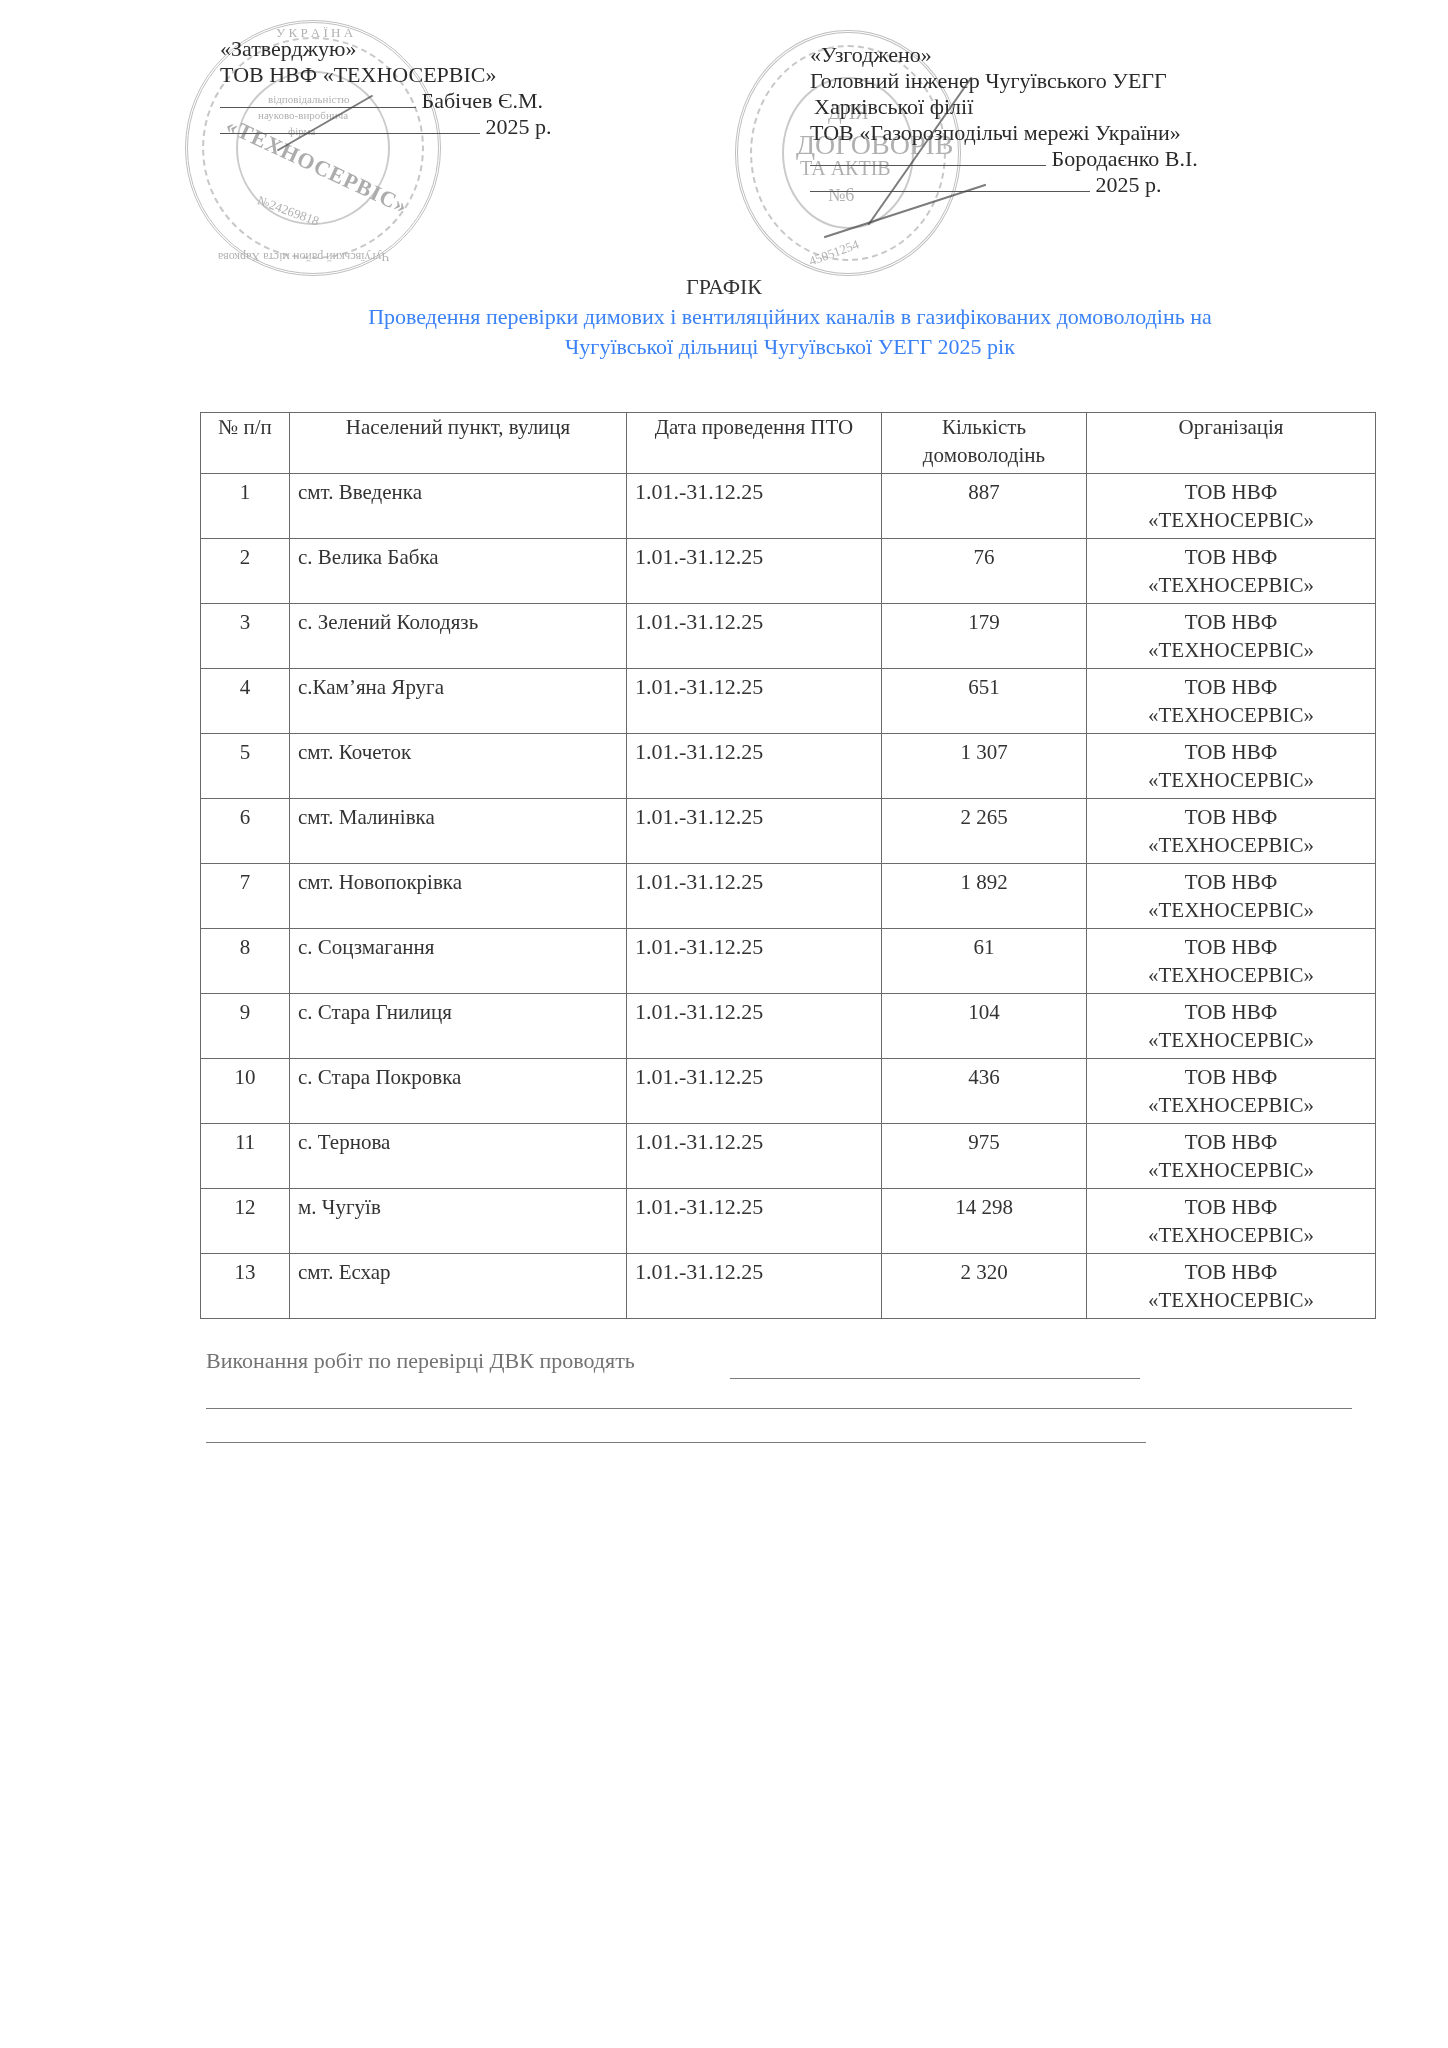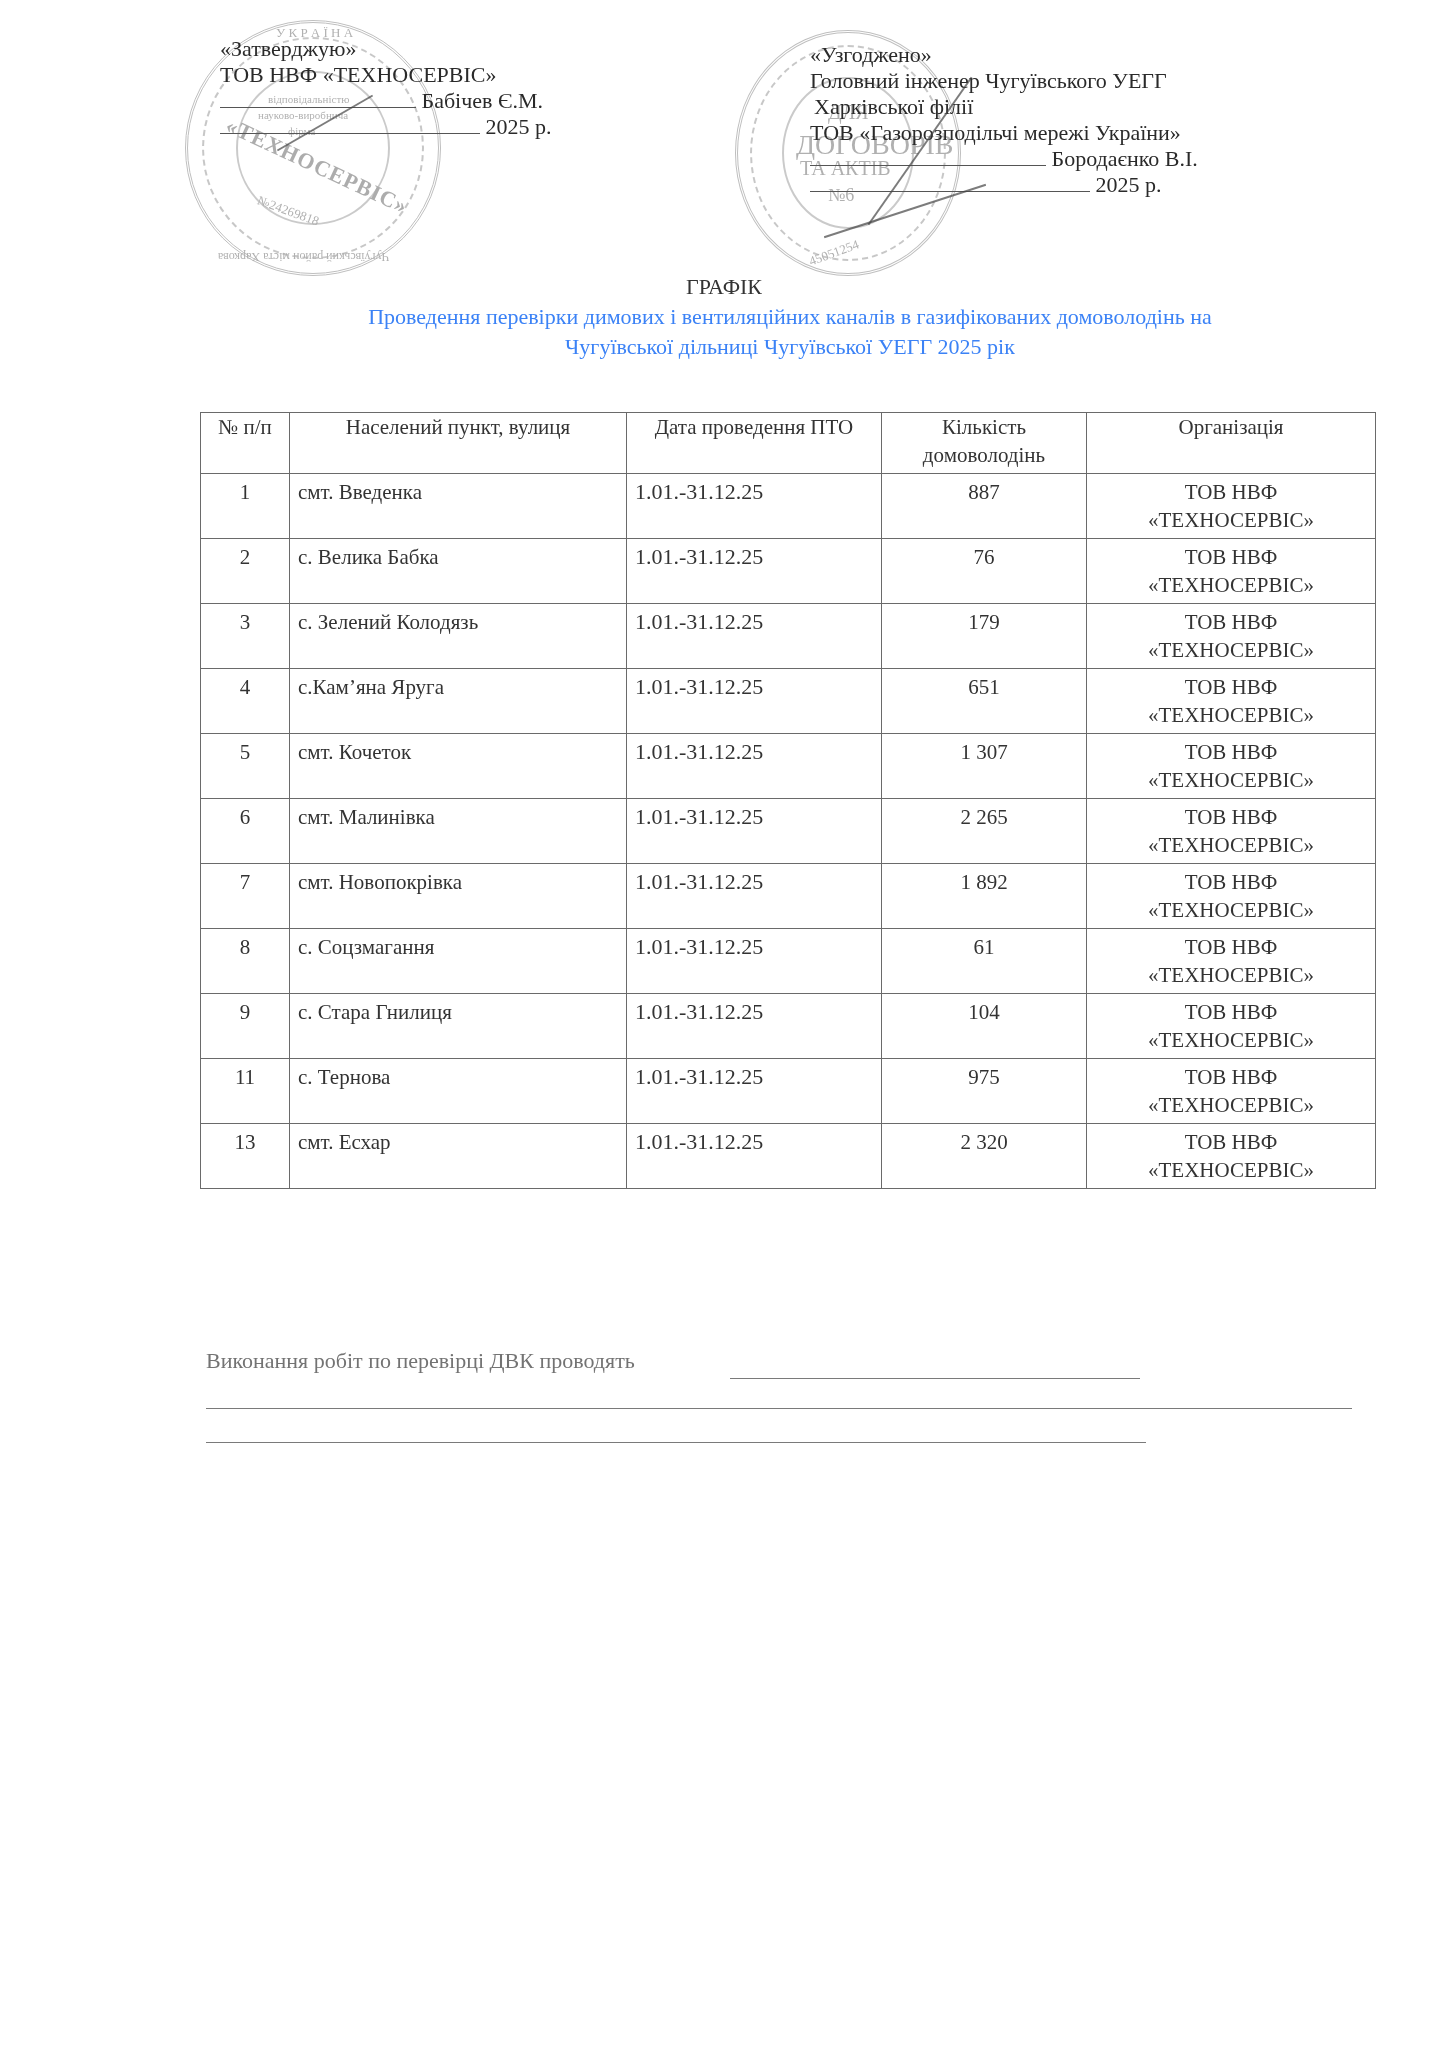--- a/index.html
+++ b/index.html
@@ -224,24 +224,44 @@
         <td class="col-num">9</td>
         <td class="col-place">с. Стара Гнилиця</td>
         <td class="col-date date-cell">1.01.-31.12.25</td>
         <td class="col-count">104</td>
         <td class="col-org">
           <div>ТОВ НВФ</div>
           <div>«ТЕХНОСЕРВІС»</div>
         </td>
       </tr>
       <tr class="data-row">
+        <td class="col-num">10</td>
+        <td class="col-place">с. Стара Покровка</td>
+        <td class="col-date date-cell">1.01.-31.12.25</td>
+        <td class="col-count">436</td>
+        <td class="col-org">
+          <div>ТОВ НВФ</div>
+          <div>«ТЕХНОСЕРВІС»</div>
+        </td>
+      </tr>
+      <tr class="data-row">
         <td class="col-num">11</td>
         <td class="col-place">с. Тернова</td>
         <td class="col-date date-cell">1.01.-31.12.25</td>
         <td class="col-count">975</td>
+        <td class="col-org">
+          <div>ТОВ НВФ</div>
+          <div>«ТЕХНОСЕРВІС»</div>
+        </td>
+      </tr>
+      <tr class="data-row">
+        <td class="col-num">12</td>
+        <td class="col-place">м. Чугуїв</td>
+        <td class="col-date date-cell">1.01.-31.12.25</td>
+        <td class="col-count">14 298</td>
         <td class="col-org">
           <div>ТОВ НВФ</div>
           <div>«ТЕХНОСЕРВІС»</div>
         </td>
       </tr>
       <tr class="data-row">
         <td class="col-num">13</td>
         <td class="col-place">смт. Есхар</td>
         <td class="col-date date-cell">1.01.-31.12.25</td>
         <td class="col-count">2 320</td>

